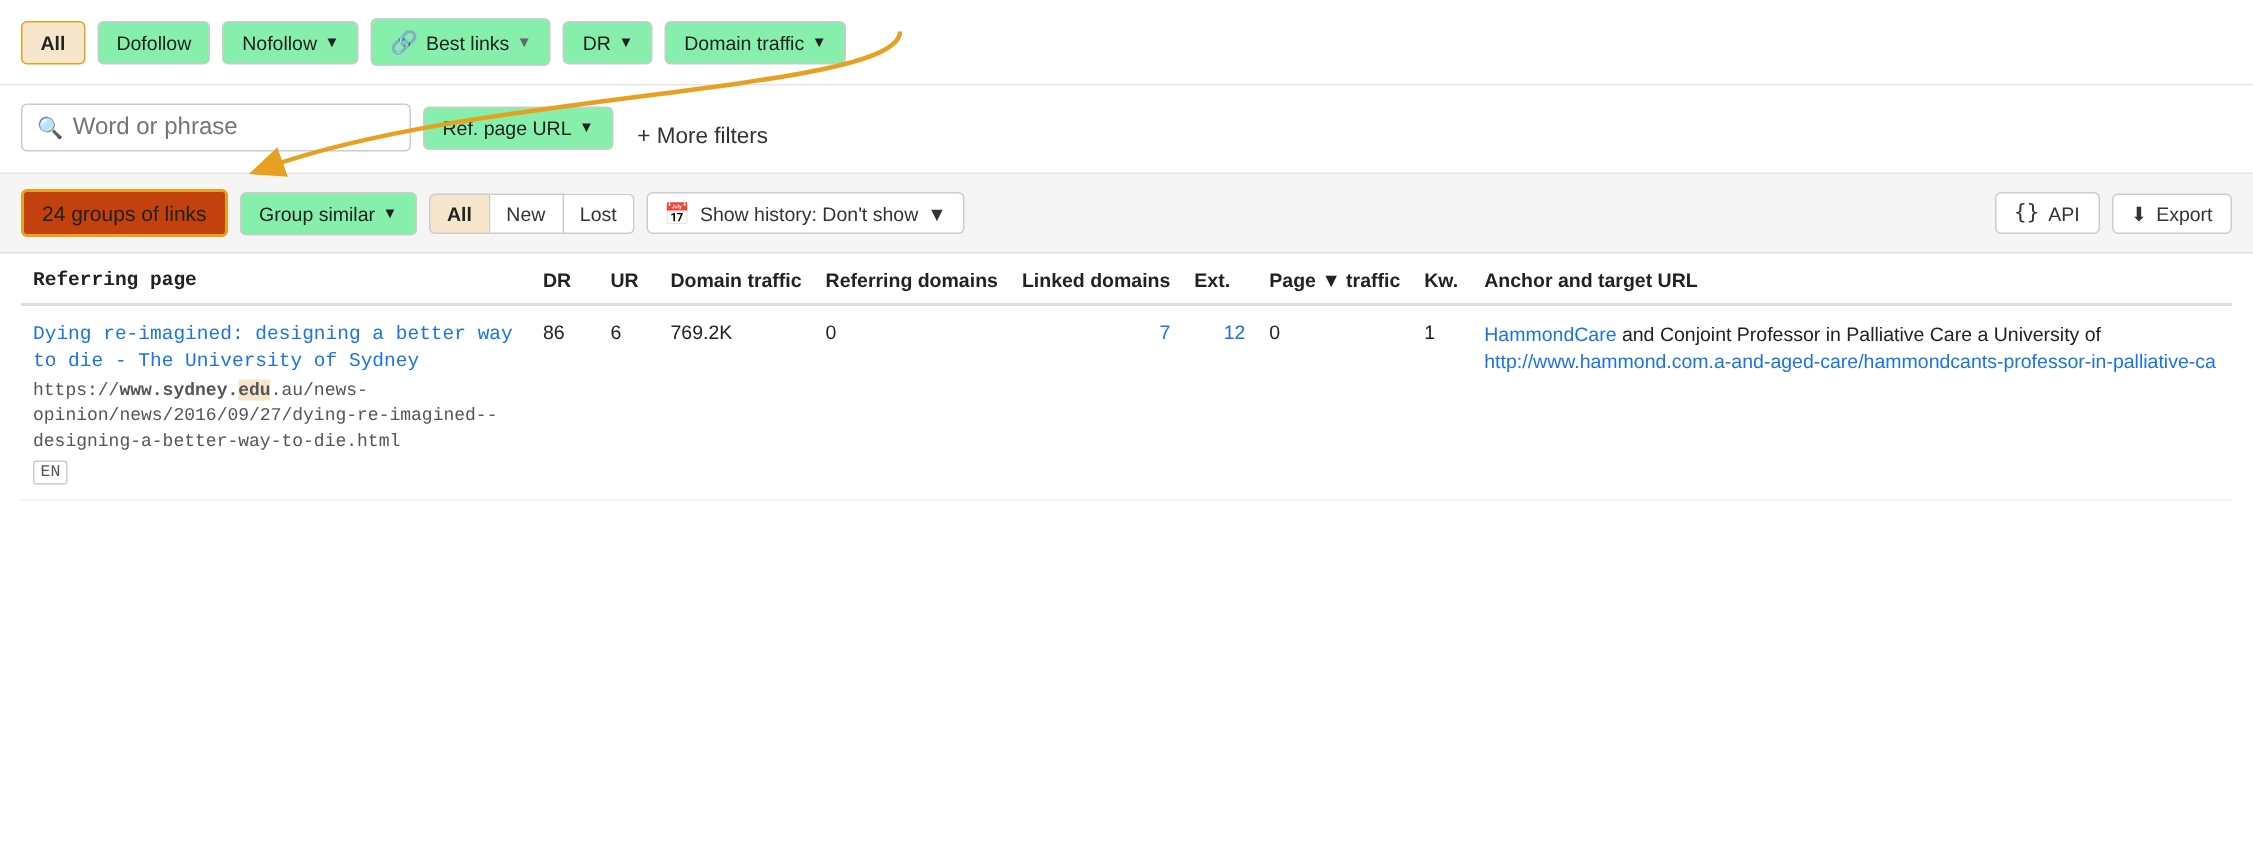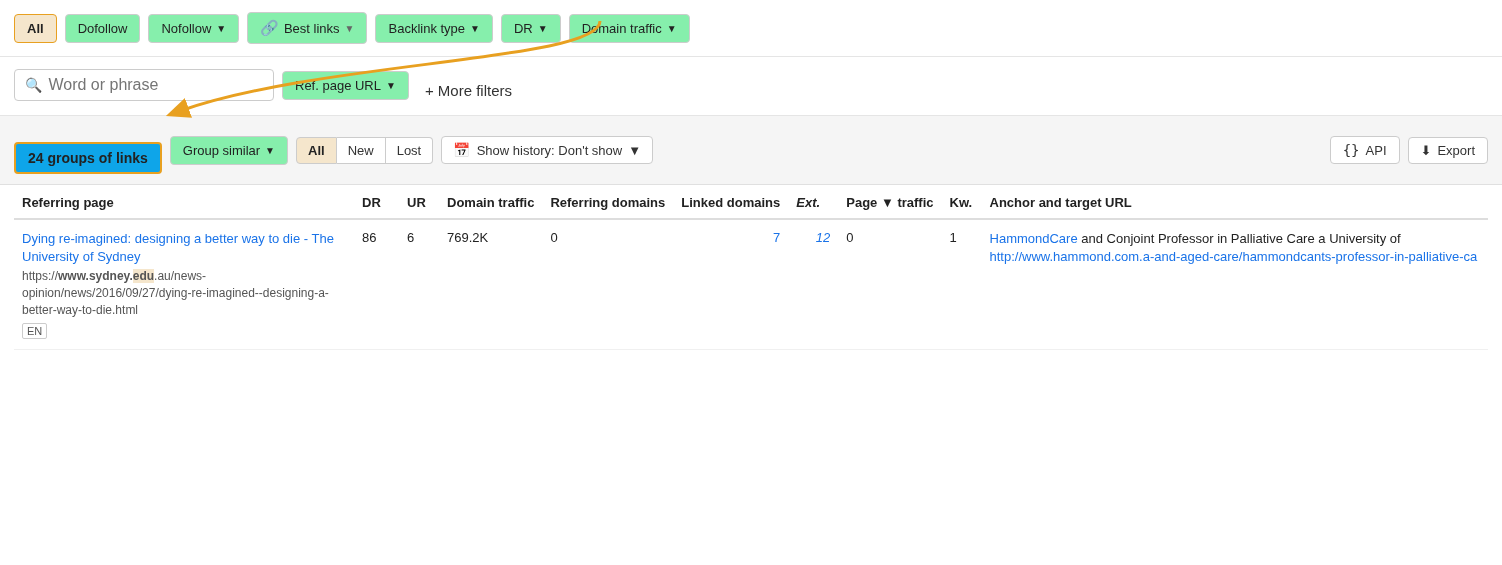--- a/index.html
+++ b/index.html
@@ -125,26 +125,25 @@
       gap: 8px;
       padding: 10px 14px;
     }
 
     .groups-badge {
       display: inline-flex;
       align-items: center;
       padding: 6px 12px;
       border: 2px solid #e8a020;
       border-radius: 4px;
-      background: #0ea5e9;
+      background: #c2410c;
       font-size: 14px;
-      font-weight: 700;
+      font-weight: 400;
       color: #222;
       white-space: nowrap;
-      margin-top: 16px;
     }
 
     .btn-tab-group {
       display: inline-flex;
       align-items: center;
     }
 
     .btn-tab {
       padding: 5px 11px;
       border: 1px solid #ccc;
@@ -294,44 +293,43 @@
     .anchor-cell .anchor-url {
       color: #1a73e8;
       font-size: 13px;
     }
 
     .dropdown-chevron::after {
       content: ' ▼';
       font-size: 10px;
     }
 
-    .col-referring-page { width: 340px; }
+    .col-referring-page { width: 340px; font-family: Liberation Mono, monospace; }
     .col-dr { width: 45px; }
     .col-ur { width: 40px; }
     .col-domain-traffic { width: 90px; }
     .col-referring-domains { width: 90px; }
     .col-linked-domains { width: 80px; }
-    .col-ext { width: 50px; font-style: italic; }
+    .col-ext { width: 50px; }
     .col-page-traffic { width: 70px; }
     .col-kw { width: 40px; }
     .col-anchor { min-width: 200px; }
   </style>
 </head>
 <body>
 
 <div class="toolbar-row">
   <button class="btn active">All</button>
   <button class="btn">Dofollow</button>
   <button class="btn dropdown-chevron">Nofollow</button>
   <button class="btn">
     <span style="font-size:15px;">🔗</span>
     <span>Best links</span>
     <span class="chevron">▼</span>
   </button>
-  <button class="btn dropdown-chevron">Backlink type</button>
   <button class="btn dropdown-chevron">DR</button>
   <button class="btn dropdown-chevron">Domain traffic</button>
 </div>
 
 <div class="search-row">
   <div class="search-box">
     <span class="search-icon-char">🔍</span>
     <input type="text" placeholder="Word or phrase" style="">
   </div>
   <button class="btn dropdown-chevron">Ref. page URL</button>

